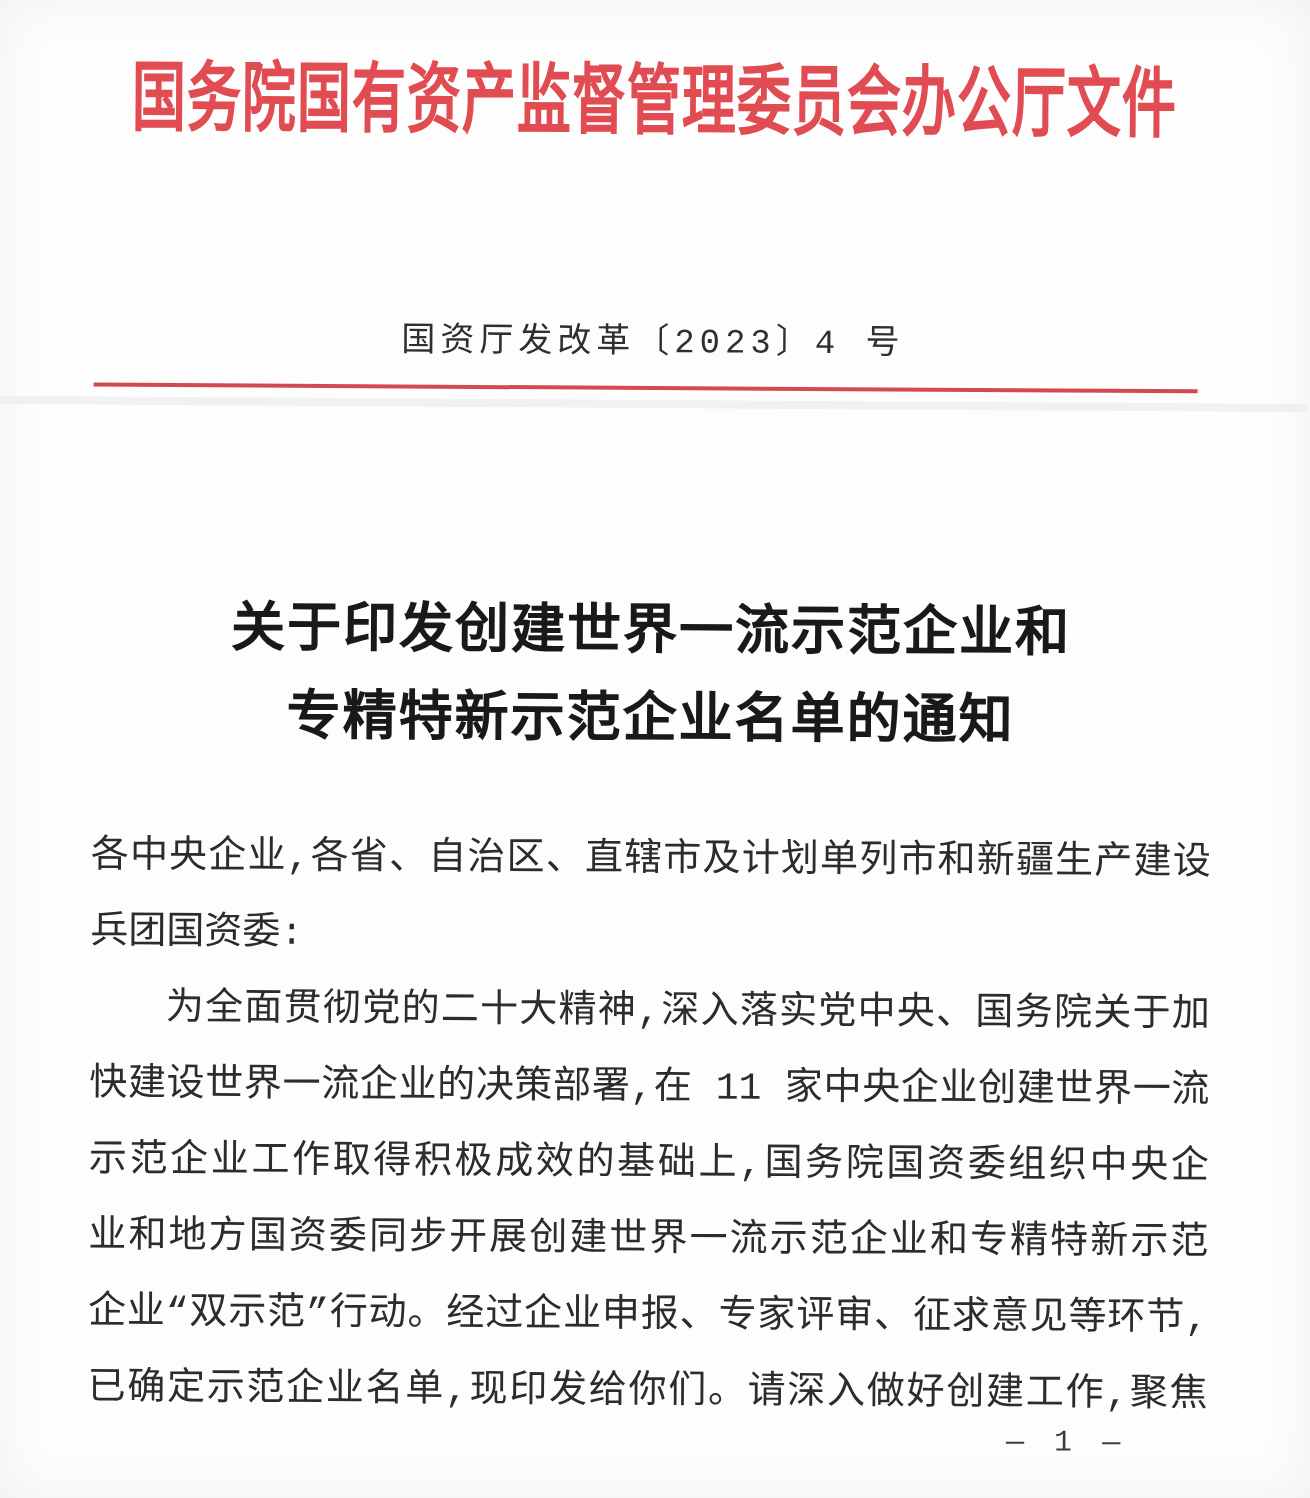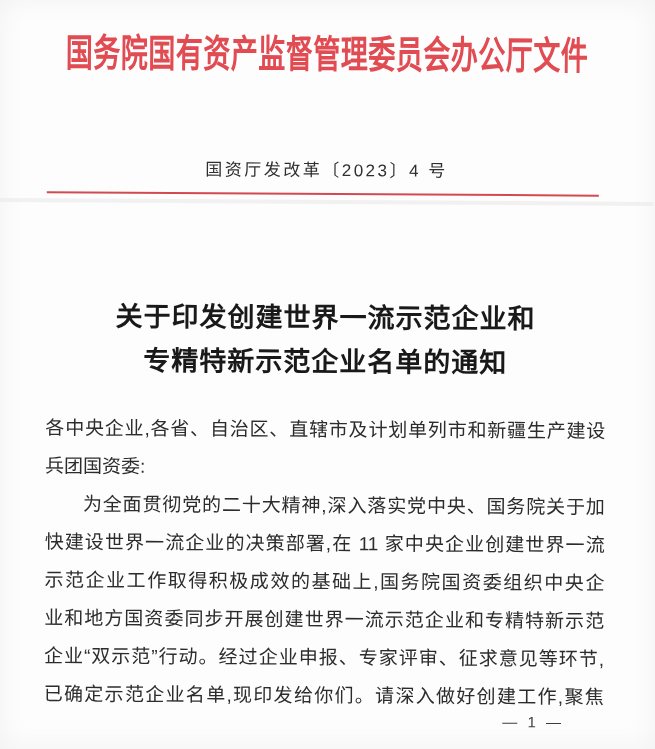--- a/index.html
+++ b/index.html
@@ -7,21 +7,21 @@
     padding: 0;
     background: #ffffff;
   }
   .page {
     position: relative;
     width: 655px;
     height: 749px;
     margin: 0 auto;
     background: #fdfdfd;
     overflow: hidden;
-    font-family: Liberation Sans, sans-serif;
+    font-family: Liberation Mono, monospace;
     box-shadow: inset 0 0 28px rgba(0,0,0,0.05);
   }
   .tilt {
     position: absolute;
     inset: 0;
     transform: rotate(0.35deg);
     transform-origin: 327px 0;
   }
   
   .header-red {

